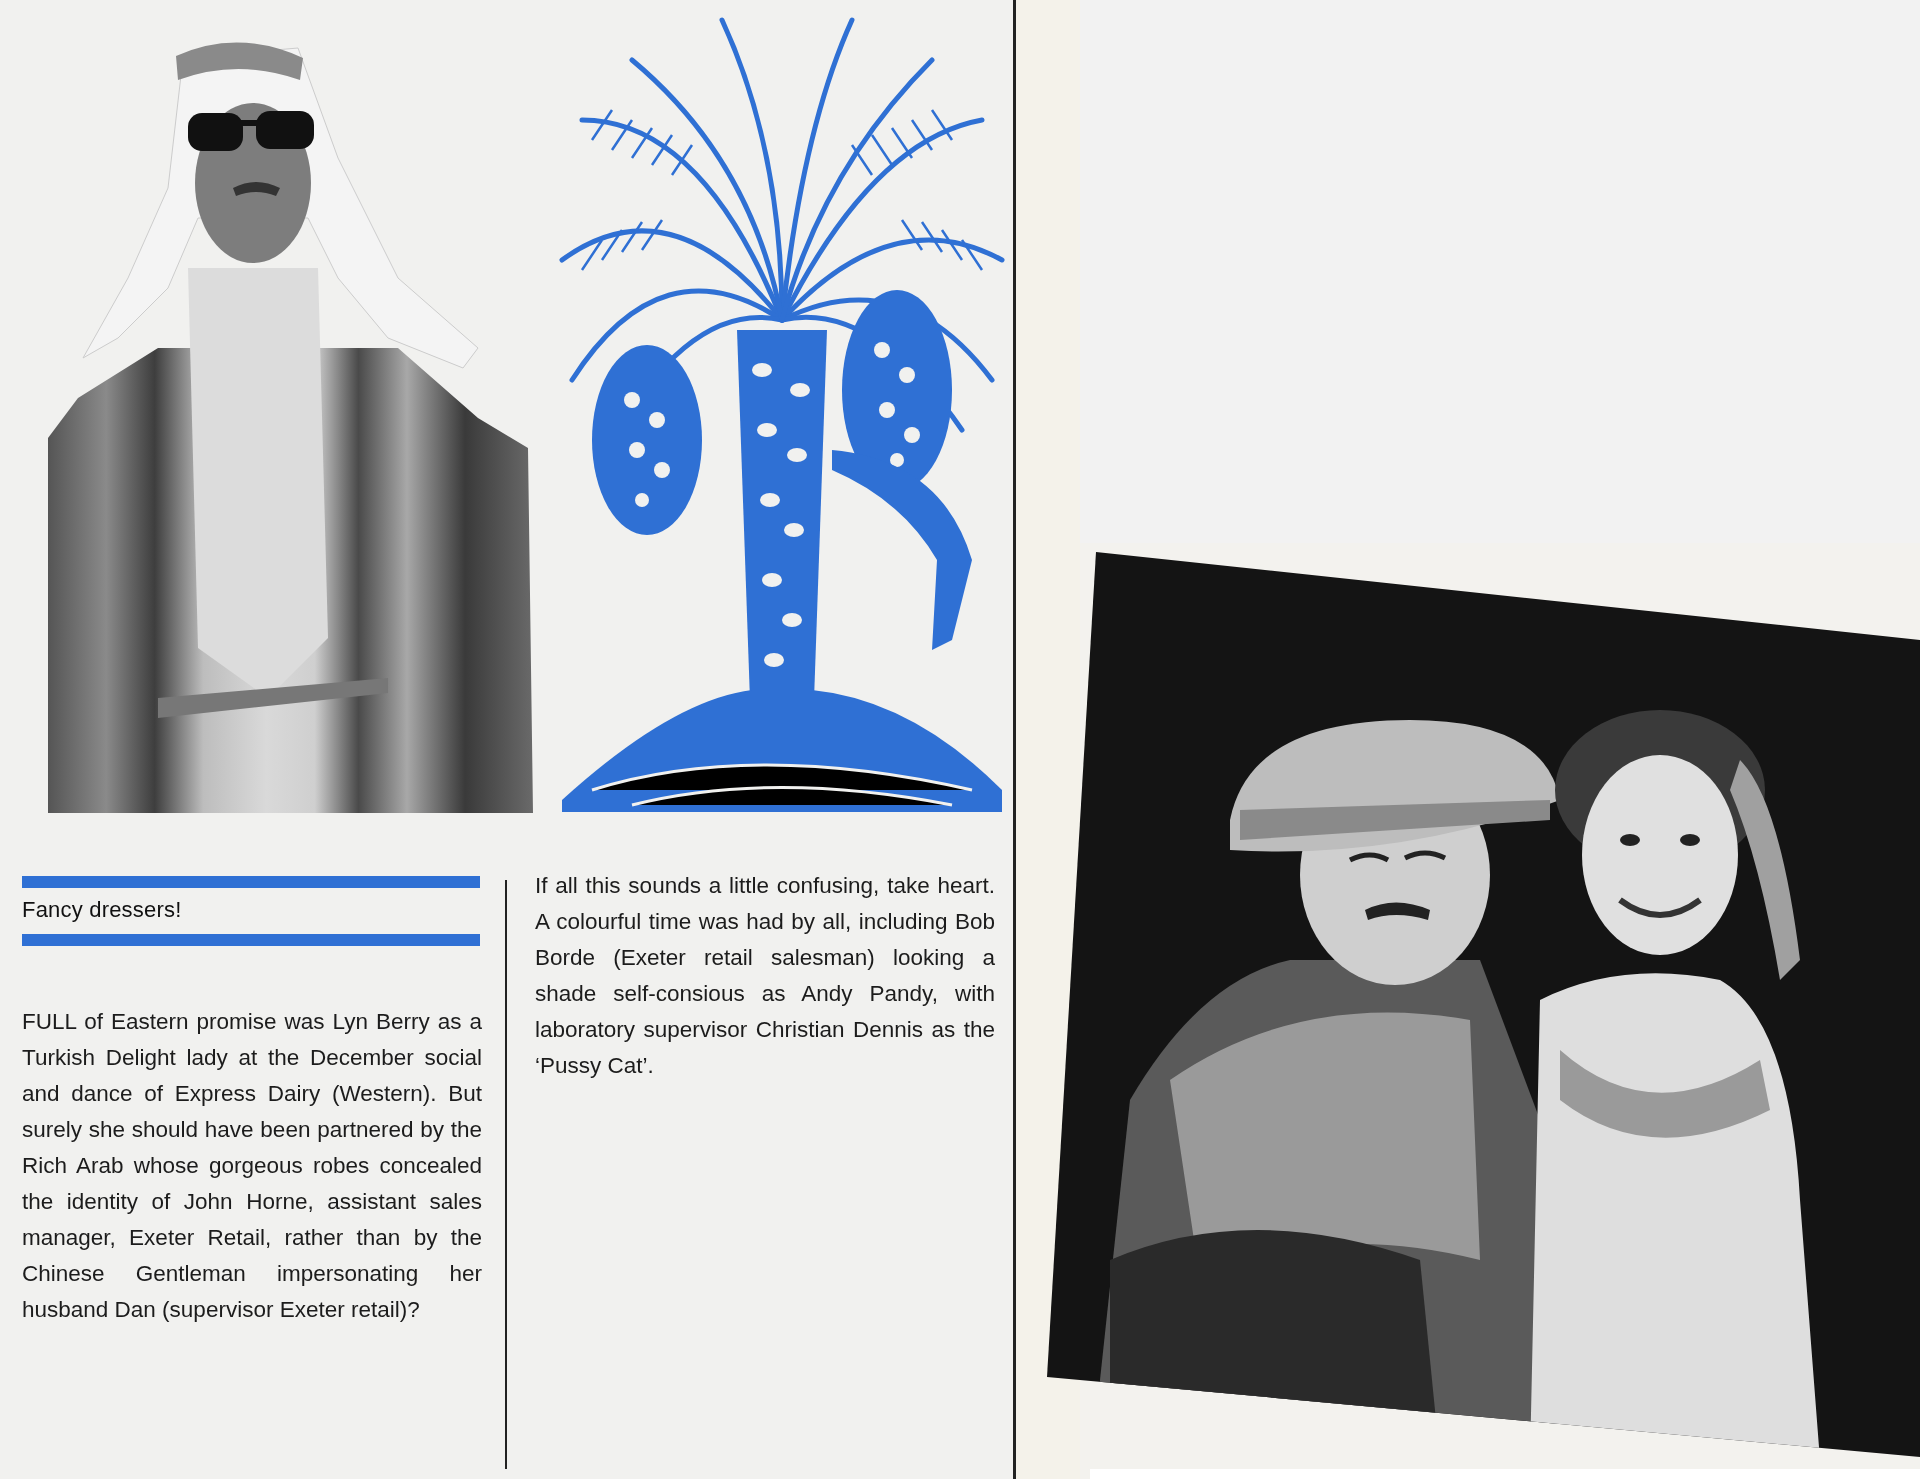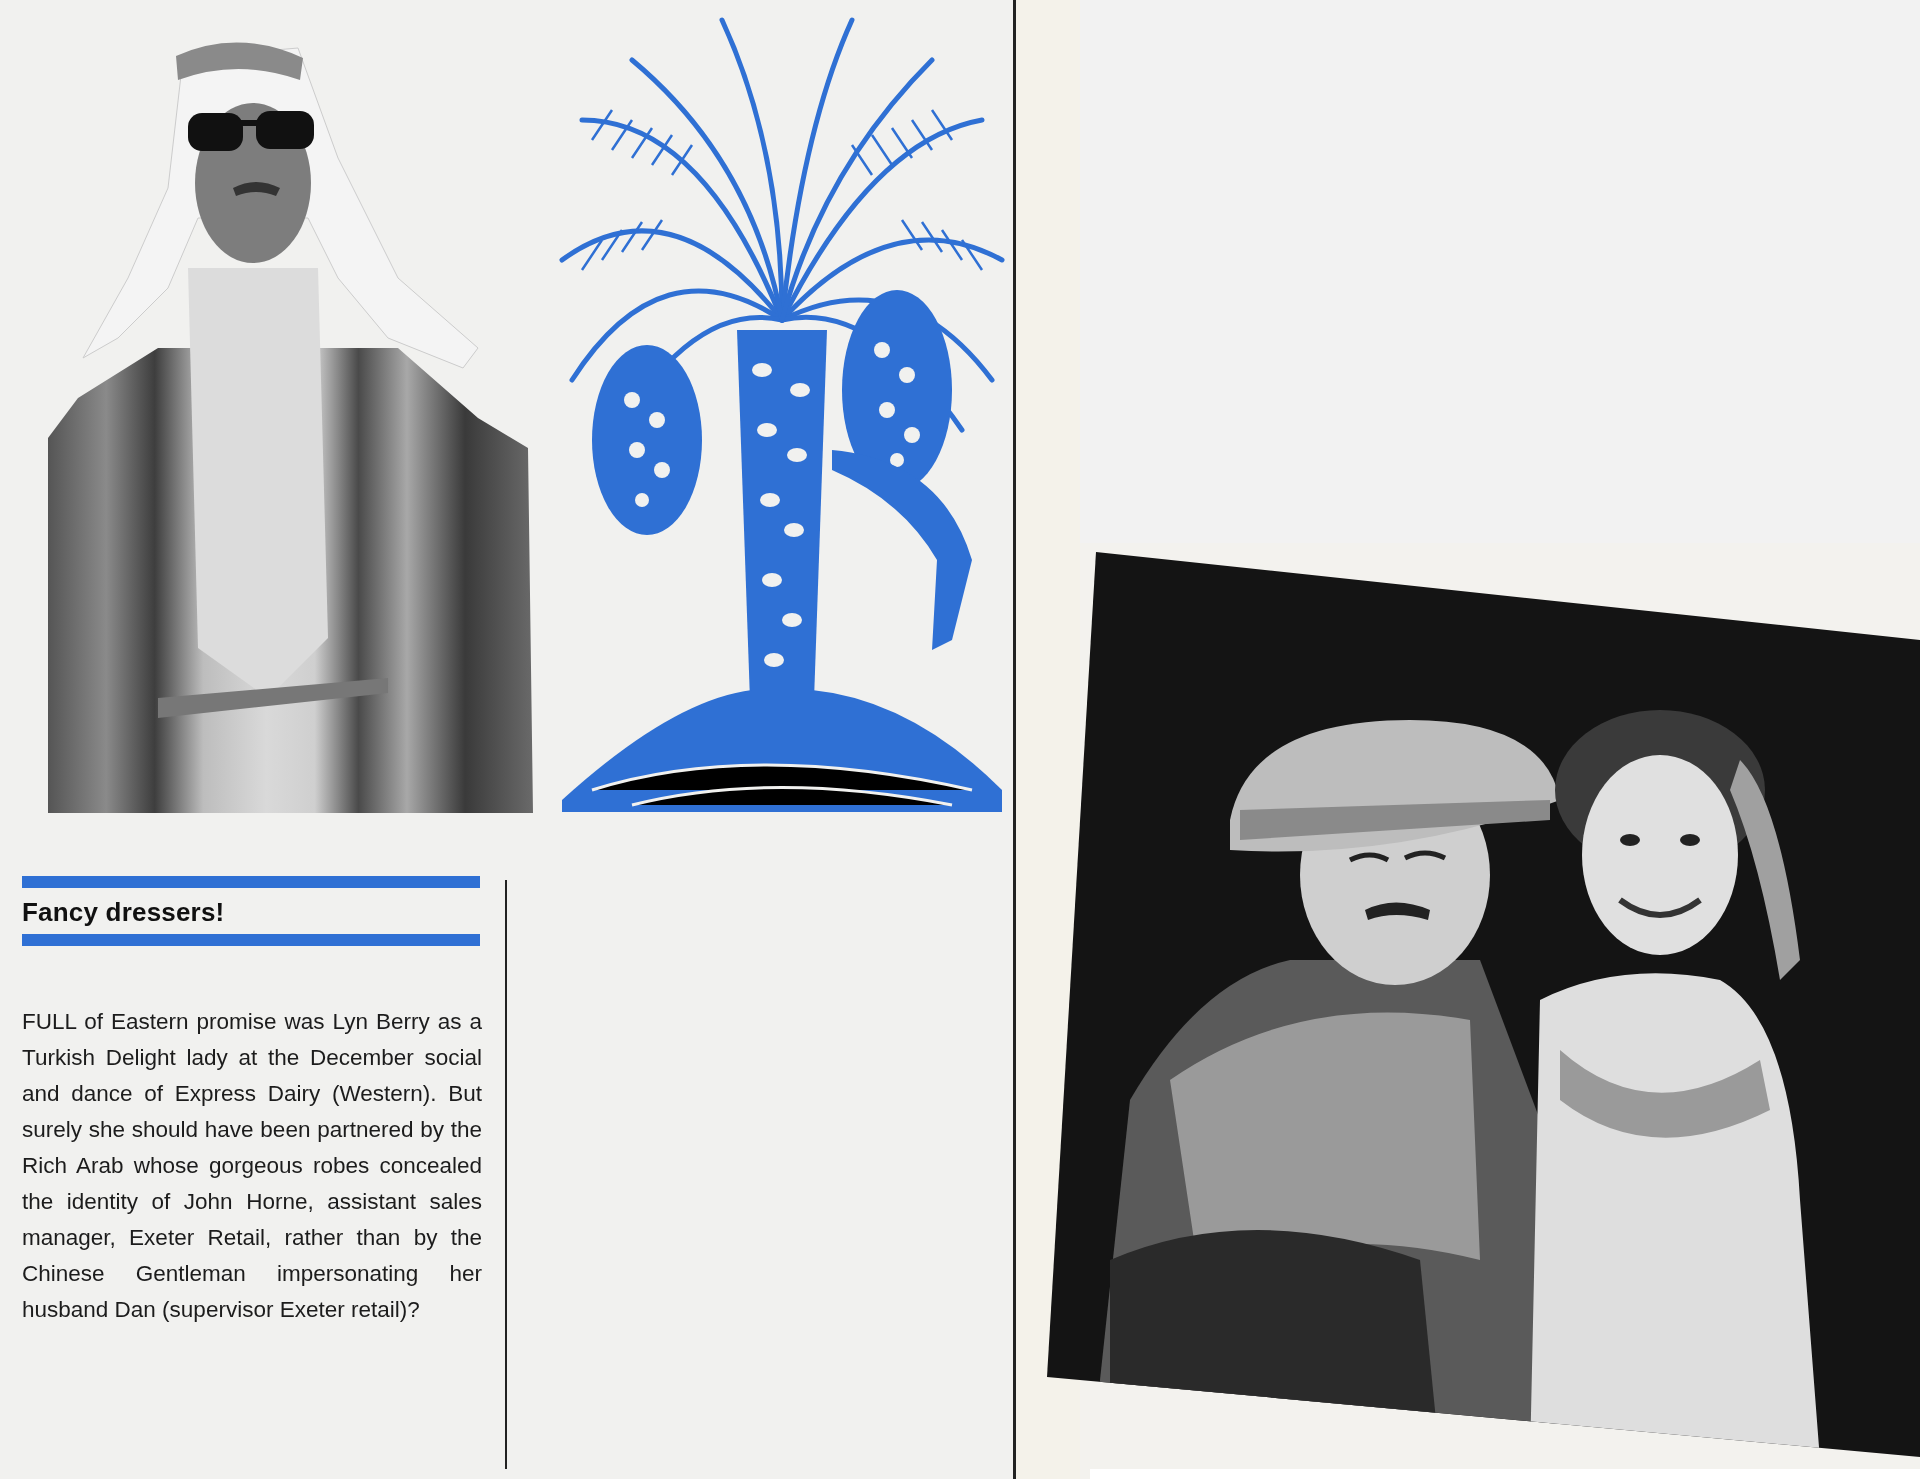--- a/index.html
+++ b/index.html
@@ -9,21 +9,21 @@
   .gutter-strip{position:absolute;left:1016px;top:0;width:64px;height:1479px;background:#f4f2ea;}
   .blank-panel{position:absolute;left:1080px;top:0;width:840px;height:543px;background:#f2f2f2;}
   .bottom-strip{position:absolute;left:1090px;top:1469px;width:830px;height:10px;background:#fff;}
 
   
   .photo-arab{position:absolute;left:8px;top:18px;width:540px;height:798px;}
   
   .palm{position:absolute;left:552px;top:0px;width:460px;height:814px;}
 
   .rule-bar{position:absolute;left:22px;width:458px;height:12px;background:#2f70d4;}
-  .heading{position:absolute;left:22px;top:897px;font-size:26px;font-weight:bold;letter-spacing:0.2px;color:#111;margin:0;}
+  .heading{position:absolute;left:22px;top:897px;font-size:22px;font-weight:normal;letter-spacing:0.2px;color:#111;margin:0;}
   .col-rule{position:absolute;left:505px;top:880px;width:2px;height:589px;background:#222;}
 
   .col{position:absolute;font-size:22.5px;line-height:36px;text-align:justify;color:#1c1c1c;margin:0;}
   .col p{margin:0 0 36px 0;text-align:justify;text-align-last:left;}
   .col-left{left:22px;top:1004px;width:460px;}
   .col-right{left:535px;top:868px;width:460px;}
 
   
   .photo-couple{position:absolute;left:0;top:0;width:1920px;height:1479px;pointer-events:none;}
 </style>
@@ -135,20 +135,21 @@
 <h2 class="heading">Fancy dressers!</h2>
 <div class="rule-bar" style="top:934px"></div>
 
 <div class="col-rule"></div>
 
 <div class="col col-left">
   <p>FULL of Eastern promise was Lyn Berry as a Turkish Delight lady at the December social and dance of Express Dairy (Western). But surely she should have been partnered by the Rich Arab whose gorgeous robes concealed the identity of John Horne, assistant sales manager, Exeter Retail, rather than by the Chinese Gentleman impersonating her husband Dan (supervisor Exeter retail)?</p>
 </div>
 
 <div class="col col-right">
+  <p>If all this sounds a little confusing, take heart. A colourful time was had by all, including Bob Borde (Exeter retail salesman) looking a shade self-consious as Andy Pandy, with laboratory supervisor Christian Dennis as the ‘Pussy Cat’.</p>
 </div>
 
 <svg class="photo-couple" viewBox="0 0 1920 1479" xmlns="http://www.w3.org/2000/svg">
   <defs>
     <clipPath id="photoClip">
       <polygon points="1096,552 1920,640 1920,1457 1047,1377"></polygon>
     </clipPath>
   </defs>
   <polygon points="1096,552 1920,640 1920,1457 1047,1377" fill="#141414"></polygon>
   <g clip-path="url(#photoClip)">

